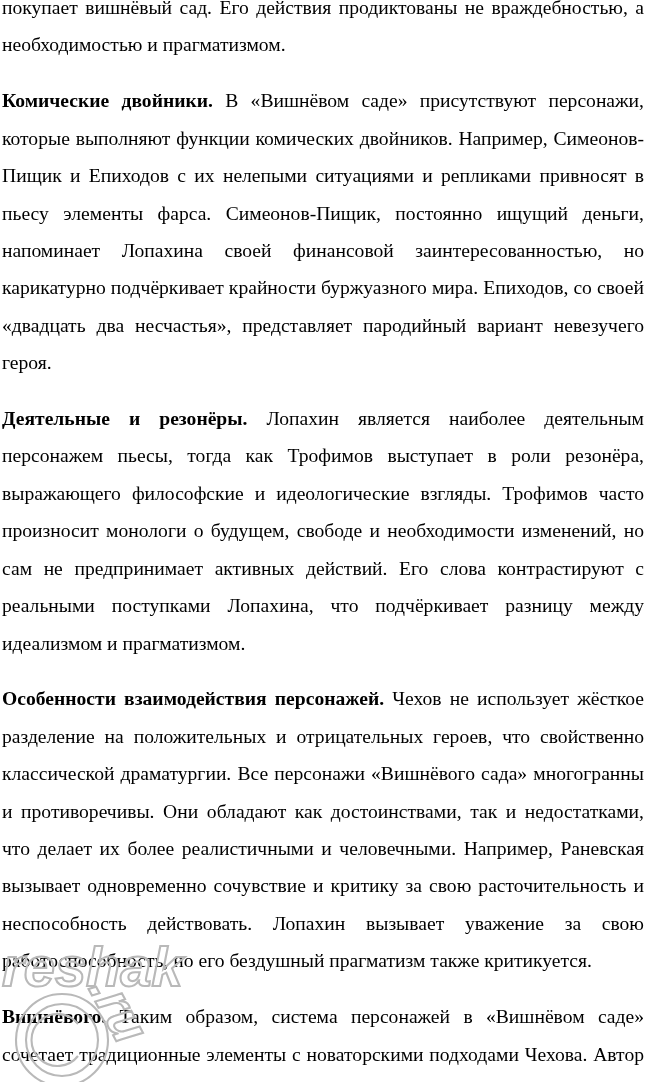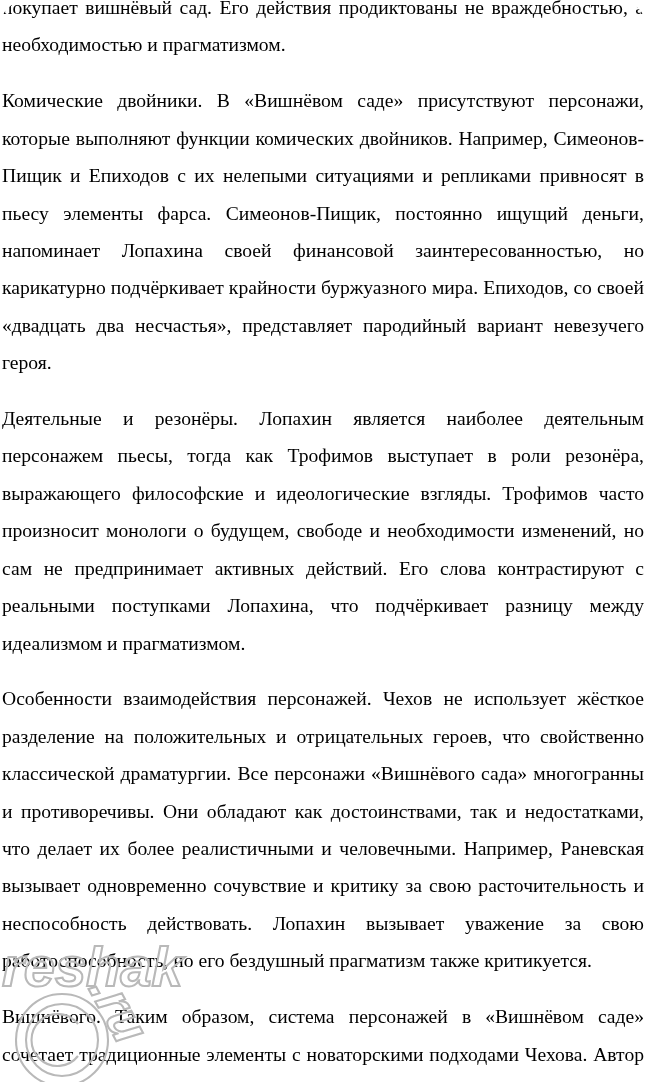--- a/index.html
+++ b/index.html
@@ -10,21 +10,20 @@
   }
 
   #page {
     position: relative;
     width: 646px;
     height: 1082px;
     overflow: hidden;
     background: #ffffff;
     font-family: "Liberation Serif", "DejaVu Serif", serif;
     color: #000000;
-    border-radius: 27px;
   }
 
   
   #doc-body {
     position: absolute;
     left: 2px;
     top: -11px;
     width: 642px;
     font-size: 19.6px;
     line-height: 37.4px;
@@ -38,21 +37,21 @@
     margin: 0;
     text-align: justify;
     text-indent: 0;
   }
 
   .para + .para {
     margin-top: 18.5px;
   }
 
   .lead {
-    font-weight: normal;
+    font-weight: bold;
     margin-top: 44px;
   }
 
   
   #watermark {
     position: absolute;
     left: 0;
     top: 930px;
     width: 230px;
     height: 152px;

